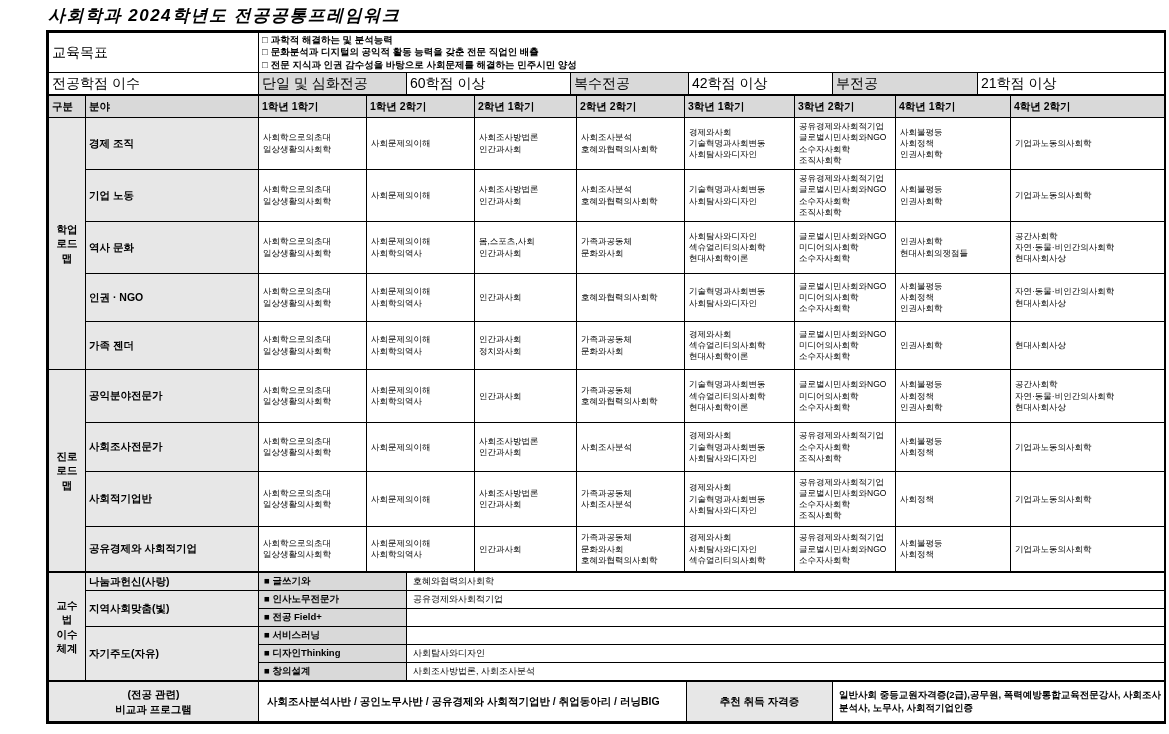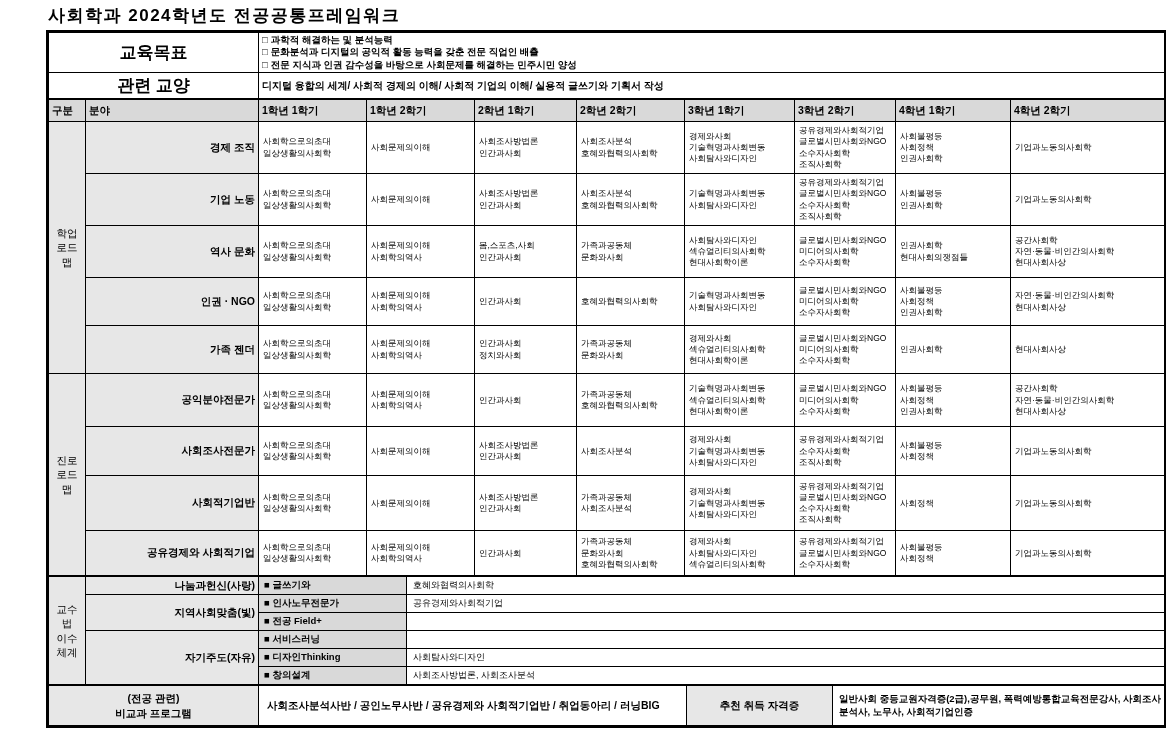--- a/index.html
+++ b/index.html
@@ -1,30 +1,30 @@
 <!DOCTYPE html>
 <html><head>
 <meta charset="utf-8">
 <style>
   html,body{margin:0;padding:0;background:#fff;}
   body{width:1169px;height:734px;font-family:"Liberation Sans","DejaVu Sans",sans-serif;color:#000;overflow:hidden;}
   .page{padding:3px 5px 0 46px;}
-  .title{font-size:17px;font-weight:bold;letter-spacing:1.5px;margin:1px 0 3px 2px;}
+  .title{font-size:17px;font-weight:bold;letter-spacing:1.5px;margin:1px 0 3px 2px;font-style:italic;}
   .frame{width:1116px;border:2px solid #000;}
   table{border-collapse:collapse;table-layout:fixed;width:1116px;}
   td{border:1px solid #000;overflow:hidden;padding:1px 3px;vertical-align:middle;}
   .gray{background:#d9d9d9;}
   .lgray{background:#e7e7e7;}
   .goals{font-size:9.5px;font-weight:bold;line-height:1.3;}
   .goals .row{display:flex;gap:3px;align-items:flex-start;}
-  .hdr{font-size:17px;font-weight:bold;text-align:center;}
+  .hdr{font-size:14px;font-weight:normal;text-align:left;}
   .hdr2{font-size:10.5px;font-weight:bold;text-align:left;}
   .lib{font-size:10px;font-weight:bold;}
-  .grp{font-size:10.5px;font-weight:normal;text-align:center;white-space:pre-line;line-height:1.35;}
-  .fld{font-size:10.5px;font-weight:bold;text-align:right;}
+  .grp{font-size:10.5px;font-weight:bold;text-align:center;white-space:pre-line;line-height:1.35;}
+  .fld{font-size:10.5px;font-weight:bold;text-align:left;}
   .course{font-size:8.5px;line-height:1.3;white-space:pre-line;padding-left:4px;}
   .pmeth{font-size:9.5px;font-weight:bold;padding-left:5px;}
   .pcourse{font-size:9px;padding-left:6px;}
   .ftlbl{font-size:10.5px;font-weight:bold;text-align:center;white-space:pre-line;line-height:1.35;}
   .fttxt{font-size:10.5px;font-weight:bold;padding-left:8px;}
   .certs{font-size:9.5px;font-weight:bold;line-height:1.3;padding-left:6px;}
   .h40{height:40px;} .h22{height:22px;} .h52{height:52px;} .h48{height:48px;}
   .h53{height:53px;} .h49{height:49px;} .h55{height:55px;} .h45{height:45px;}
   .h18{height:18px;} .hft{height:40px;}
 </style>
@@ -58,22 +58,27 @@
             <span>□</span>
             <span>문화분석과 디지털의 공익적 활동 능력을 갖춘 전문 직업인 배출</span>
           </div>
           <div class="row">
             <span>□</span>
             <span>전문 지식과 인권 감수성을 바탕으로 사회문제를 해결하는 민주시민 양성</span>
           </div>
         </td>
       </tr>
       <tr class="h22">
-        <td class="hdr">관련 교양</td>
-        <td colspan="6" class="lib">디지털 융합의 세계/ 사회적 경제의 이해/ 사회적 기업의 이해/ 실용적 글쓰기와 기획서 작성</td>
+        <td class="hdr">전공학점 이수</td>
+        <td class="hdr gray">단일 및 심화전공</td>
+        <td class="hdr">60학점 이상</td>
+        <td class="hdr gray">복수전공</td>
+        <td class="hdr">42학점 이상</td>
+        <td class="hdr gray">부전공</td>
+        <td class="hdr">21학점 이상</td>
       </tr>
     </tbody>
       </table>
 
     <table>
       <colgroup>
         <col style="width:37px">
           <col style="width:173px">
         <col style="width:108px">
           <col style="width:108px">

